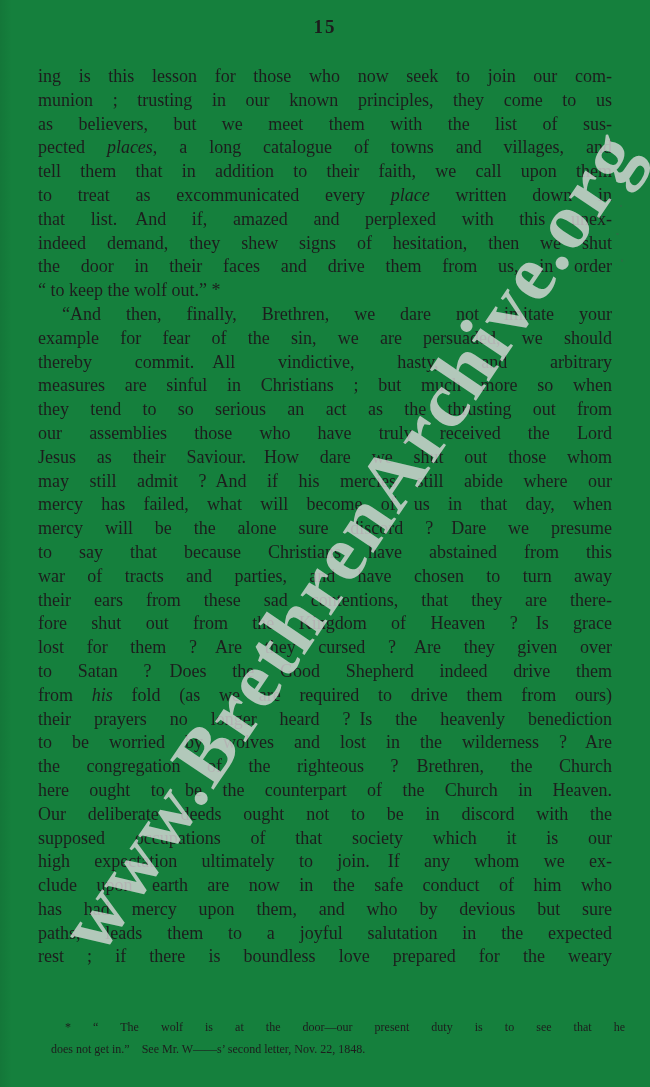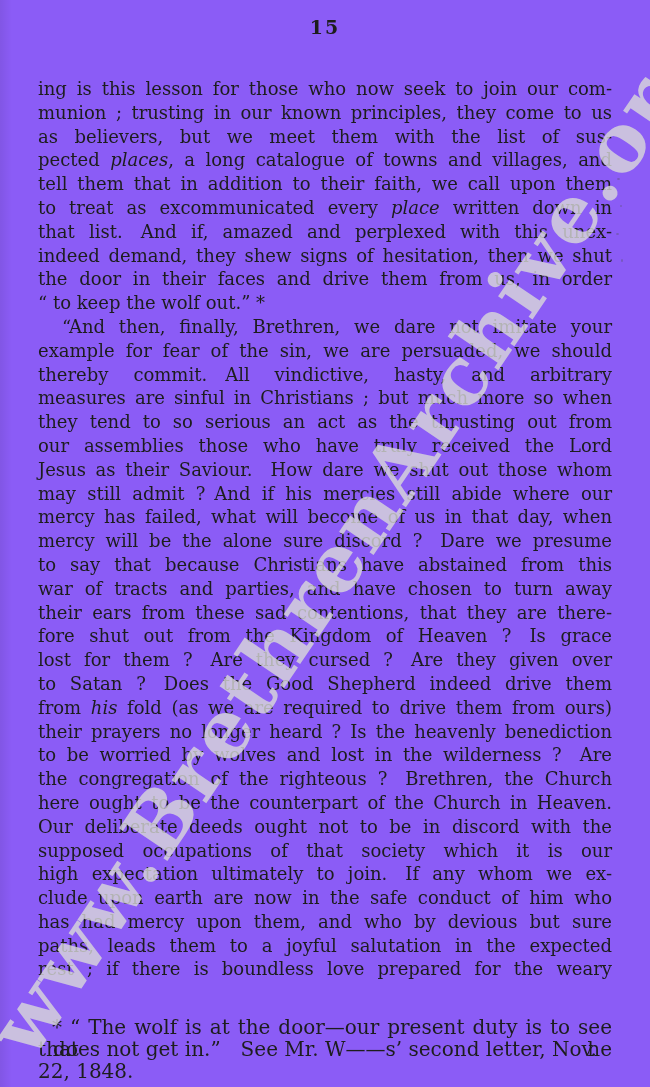--- a/index.html
+++ b/index.html
@@ -32,21 +32,21 @@
     top: 16px;
     width: 574px;
     text-align: center;
     font-size: 19px;
     font-weight: 700;
     letter-spacing: 2px;
   }
   .bodytext {
     position: absolute;
     left: 38px;
-    top: 77px;
+    top: 65px;
     width: 574px;
     font-size: 18px;
   }
   .bodytext .line {
     height: 23.8px;
     line-height: 23.8px;
   }
   .line {
     text-align: justify;
     text-align-last: justify;
@@ -60,24 +60,24 @@
     text-indent: 14px;
   }
   .para.indent .line:first-child {
     text-indent: 24px;
   }
   .it {
     font-style: italic;
   }
   .footnote {
     position: absolute;
-    left: 38px;
+    left: 51px;
     top: 1016px;
     width: 574px;
-    font-size: 20px;
+    font-size: 12px;
   }
   .footnote .line {
     height: 22px;
     line-height: 22px;
   }
   .watermark {
     position: absolute;
     left: 350px;
     top: 540px;
     transform: translate(-50%, -50%) rotate(-56deg);
@@ -95,21 +95,21 @@
     pointer-events: none;
   }
   .s1 { left: 617px; top: 178px; width: 3px; height: 2px; }
   .s2 { left: 620px; top: 205px; width: 2px; height: 2px; }
   .s3 { left: 616px; top: 233px; width: 3px; height: 2px; }
   .s4 { left: 621px; top: 259px; width: 2px; height: 3px; }
 </style>
 </head>
 <body>
 
-<div class="page" style="background: #8b5cf6; color: rgb(29, 29, 29);">
+<div class="page" style="background: #15803d; color: rgb(29, 29, 29); font-family: Liberation Serif, serif;">
   <div class="edge-shade"></div>
   <div class="pagenum">15</div>
   <div class="bodytext" id="bodyText">
       <div class="para">
         <div class="line"><span>ing is this lesson for those who now seek to join our com-</span></div>
         <div class="line"><span>munion ; trusting in our known principles, they come to us</span></div>
         <div class="line"><span>as believers, but we meet them with the list of sus-</span></div>
         <div class="line"><span>pected </span><span class="it">places</span><span>, a long catalogue of towns and villages, and</span></div>
         <div class="line"><span>tell them that in addition to their faith, we call upon them</span></div>
         <div class="line"><span>to treat as excommunicated every </span><span class="it">place</span><span> written down in</span></div>

